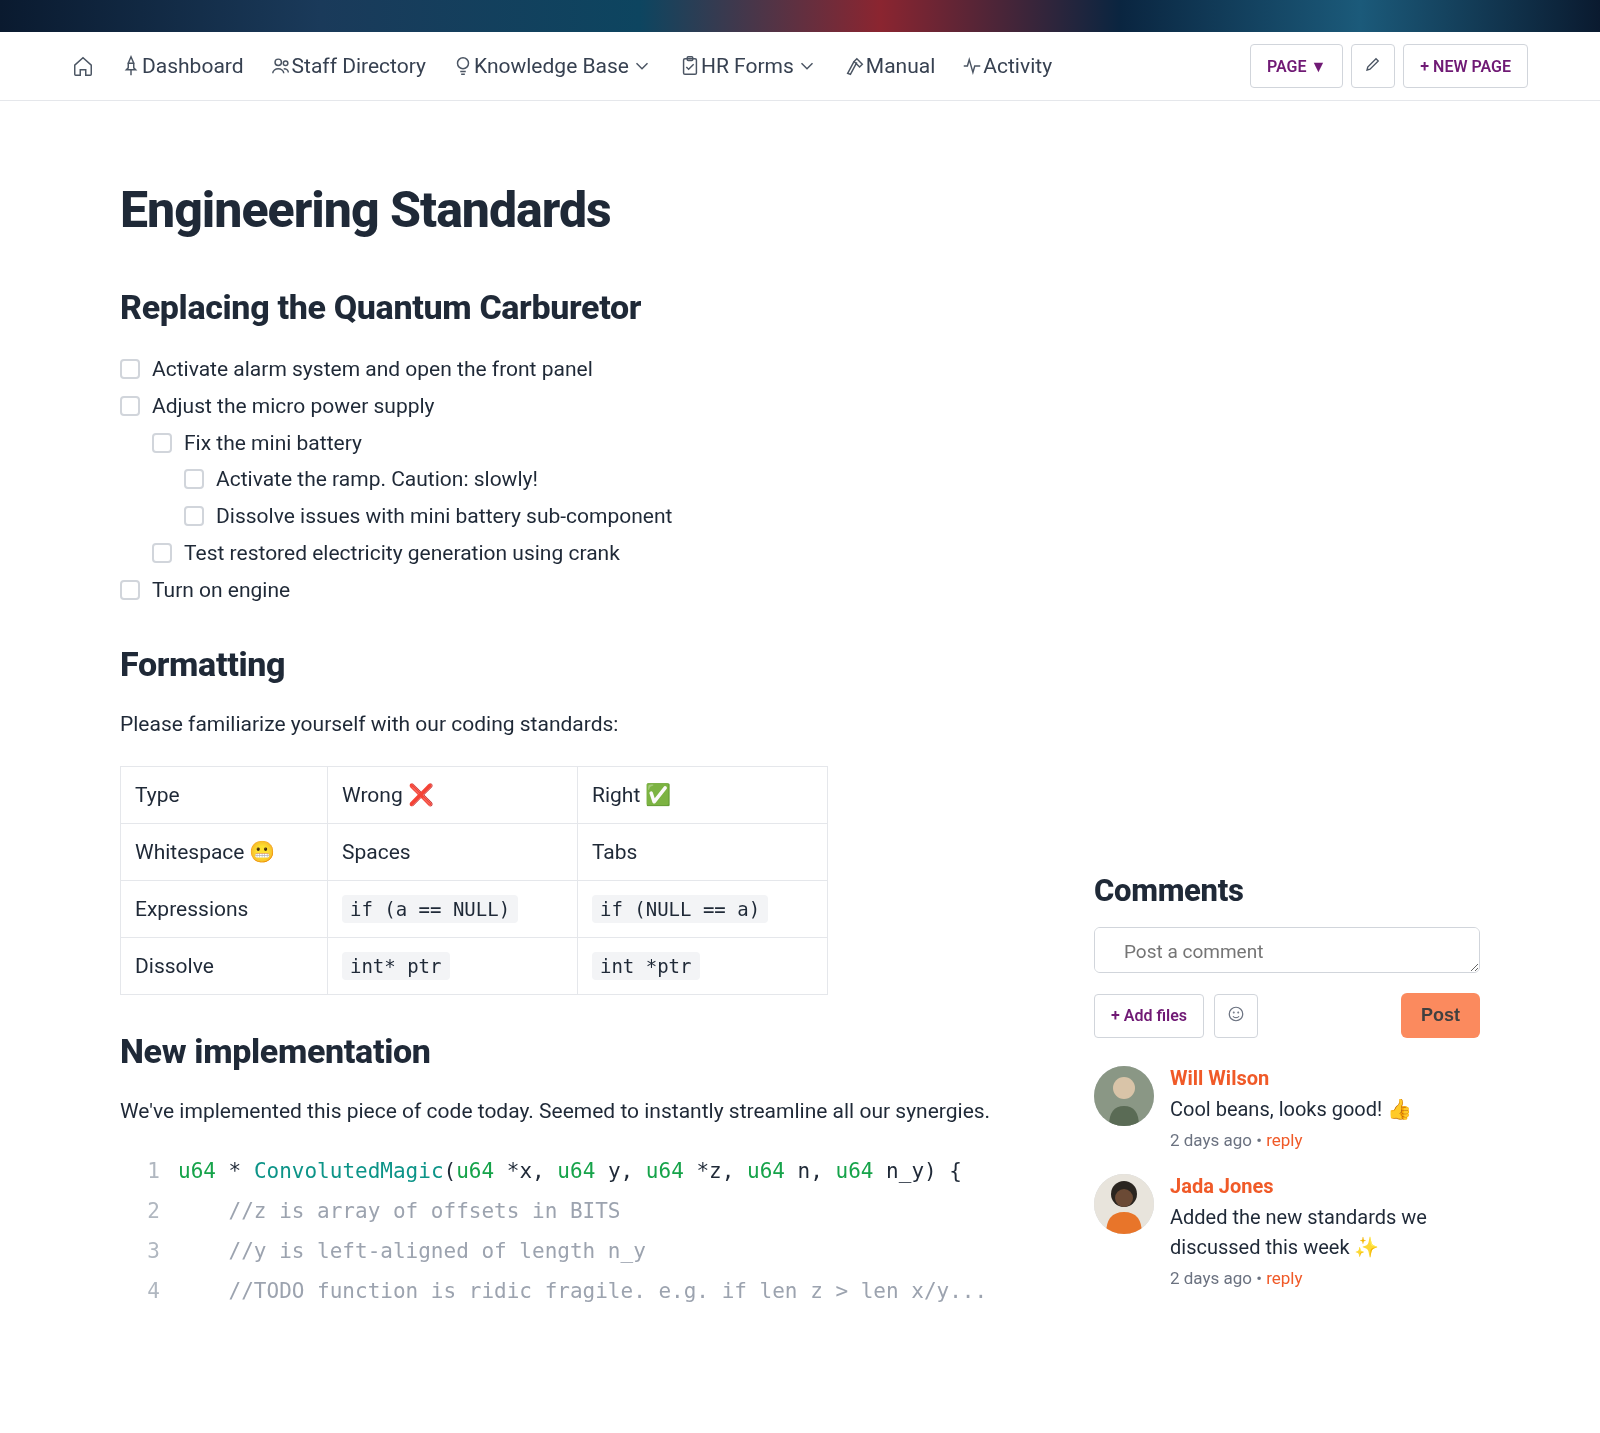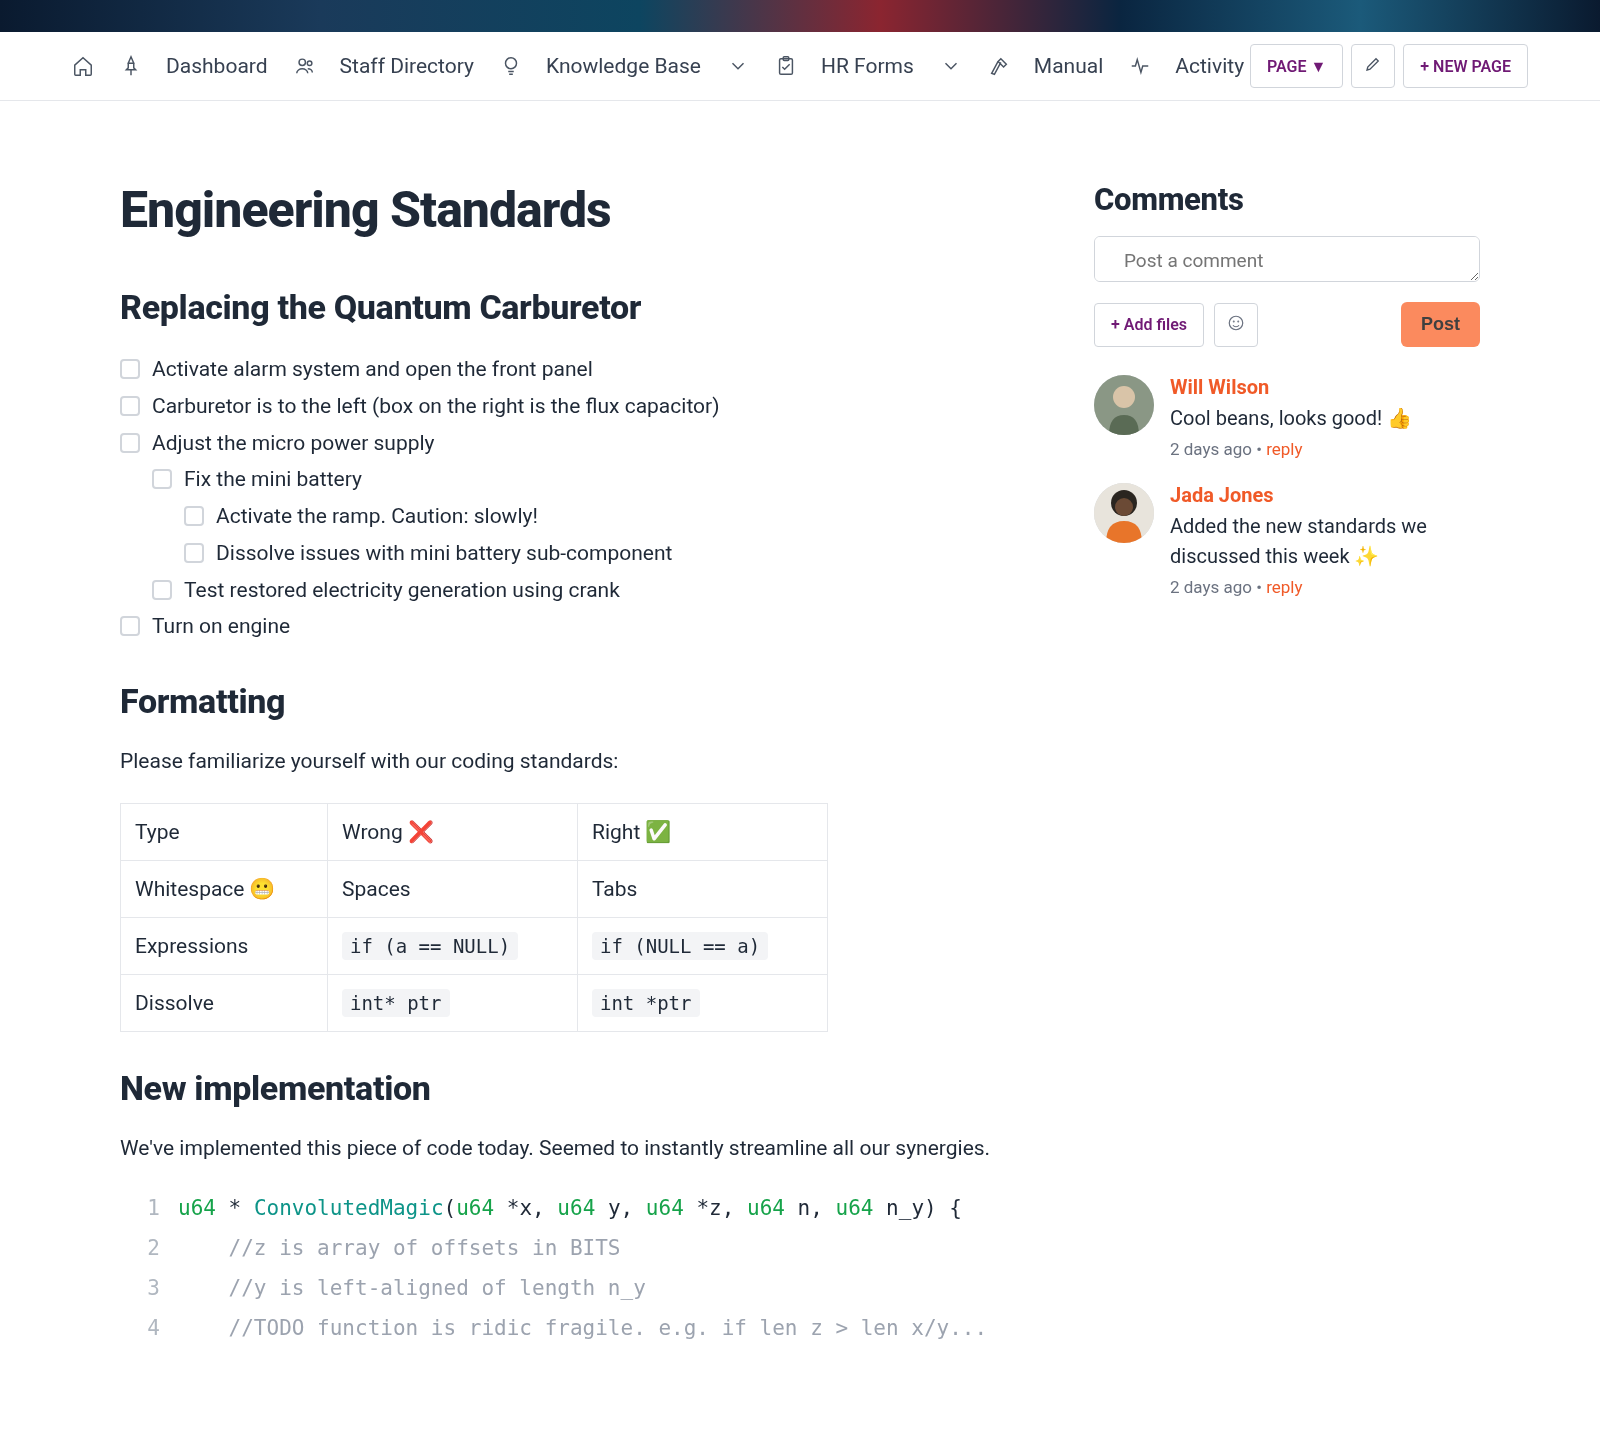--- a/index.html
+++ b/index.html
@@ -1,26 +1,26 @@
 <!DOCTYPE html>
 <html><head>
 <meta charset="utf-8">
 <style>
 * { box-sizing: border-box; margin: 0; padding: 0; }
 body { font-family: -apple-system, BlinkMacSystemFont, "Segoe UI", Roboto, Helvetica, Arial, sans-serif; color: #1f2937; background: #fff; width: 1600px; }
 .hero { height: 32px; background: linear-gradient(90deg, #0a1a2f, #1a3a5a 20%, #0d4560 40%, #8b2530 55%, #0a2540 70%, #1b5a7a 85%, #0a1a2f); }
 .navbar { display: flex; align-items: center; justify-content: space-between; padding: 12px 72px; border-bottom: 1px solid #e5e7eb; }
 .nav-left { display: flex; align-items: center; gap: 26px; }
-.nav-item { display: flex; align-items: center; gap: 24px; font-size: 21px; color: #374151; cursor: pointer; }
+.nav-item { display: flex; align-items: center; gap: 0; font-size: 21px; color: #374151; cursor: pointer; }
 .nav-item svg { width: 22px; height: 22px; stroke: #4b5563; fill: none; stroke-width: 1.6; }
 .chev { margin-left: 2px; }
 .nav-right { display: flex; gap: 8px; }
 .btn { border: 1px solid #d1d5db; background: #fff; padding: 10px 16px; font-size: 16px; border-radius: 4px; cursor: pointer; font-family: inherit; color: #701a75; font-weight: 600; }
 .btn.icon-only { padding: 10px 12px; }
-.container { display: flex; max-width: 1440px; margin: 0 auto; padding: 80px 40px 40px; gap: 76px; }
+.container { display: flex; max-width: 1440px; margin: 0 auto; padding: 80px 40px 40px; gap: 76px; align-items: flex-end; }
 .main { flex: 1; max-width: 900px; }
 h1 { font-size: 50px; font-weight: 800; letter-spacing: -0.02em; margin-bottom: 48px; }
 h2 { font-size: 34px; font-weight: 800; letter-spacing: -0.01em; margin-top: 36px; margin-bottom: 24px; }
 .checklist { list-style: none; }
 .checklist li { display: flex; align-items: flex-start; gap: 12px; font-size: 21px; line-height: 1.75; }
 .checklist ul { list-style: none; margin-left: 32px; }
 .chk { width: 20px; height: 20px; border: 2px solid #d1d5db; border-radius: 4px; flex-shrink: 0; margin-top: 8px; }
 .para { font-size: 21px; margin: 16px 0 24px; line-height: 1.6; }
 table { border-collapse: collapse; width: 708px; margin-bottom: 24px; }
 th, td { border: 1px solid #e5e7eb; padding: 16px 14px; text-align: left; font-size: 21px; font-weight: 400; }
@@ -122,24 +122,20 @@
     <h1>Engineering Standards</h1>
 
     <h2>Replacing the Quantum Carburetor</h2>
     <ul class="checklist">
       <li>
           <span class="chk"></span>
           <span>Activate alarm system and open the front panel</span>
         </li>
       <li>
           <span class="chk"></span>
-          <span>Carburetor is to the left (box on the right is the flux capacitor)</span>
-        </li>
-      <li>
-          <span class="chk"></span>
           <span>Adjust the micro power supply</span>
         </li>
       <ul>
         <li>
             <span class="chk"></span>
             <span>Fix the mini battery</span>
           </li>
         <ul>
           <li>
               <span class="chk"></span>

